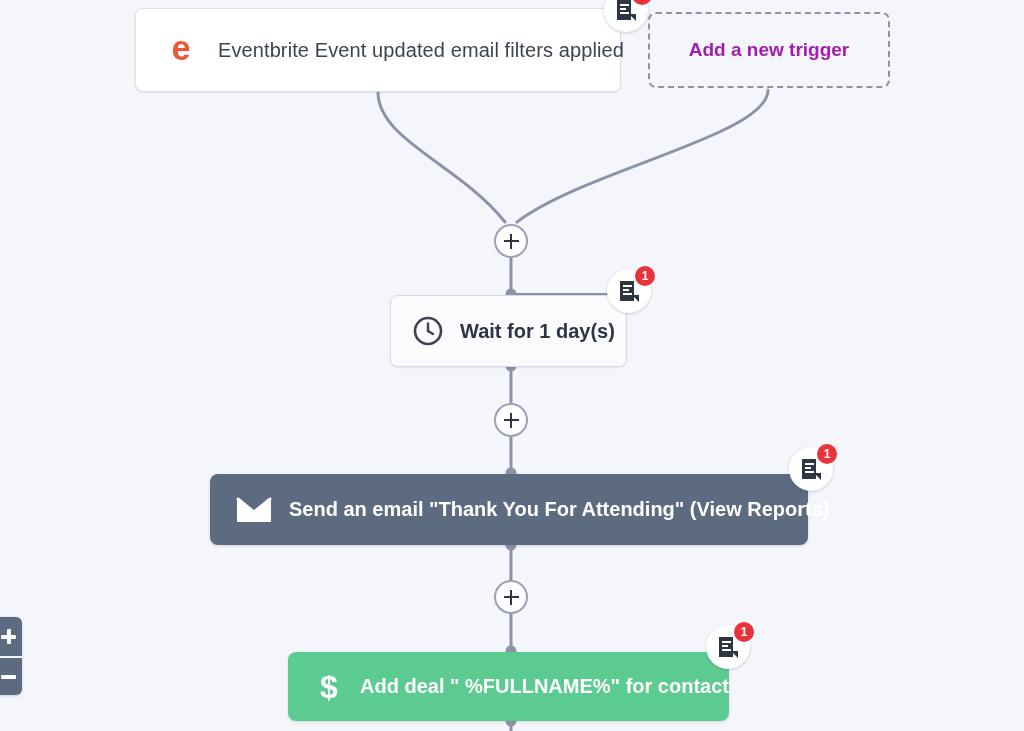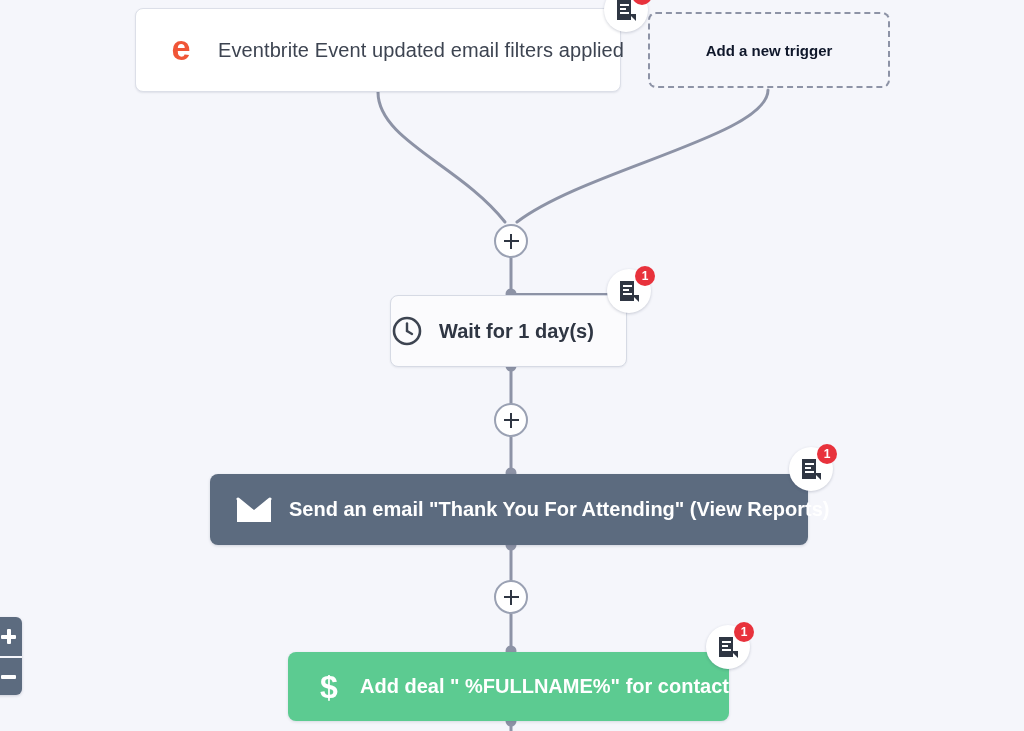--- a/index.html
+++ b/index.html
@@ -73,34 +73,35 @@
     left: 648px;
     top: 12px;
     width: 242px;
     height: 76px;
     border: 2px dashed #8d93a6;
     border-radius: 8px;
     background: transparent;
     justify-content: center;
   }
   .node-add-trigger .node-label {
-    font-size: 15px;
-    color: #0f172a;
+    font-size: 19px;
+    color: #a21caf;
     font-weight: bold;
   }
 
   
   .node-wait {
     left: 390px;
     top: 295px;
     width: 237px;
     height: 72px;
     background: #fbfbfd;
     border: 1px solid #d6dae4;
     box-shadow: 0 1px 2px rgba(40,50,80,.08);
+    padding-left: 21px;
   }
   .node-wait .node-icon { width: 32px; height: 32px; }
   .node-wait .node-label {
     font-size: 20px;
     color: #2f3643;
     margin-left: 16px;
   }
 
   
   .node-email {

